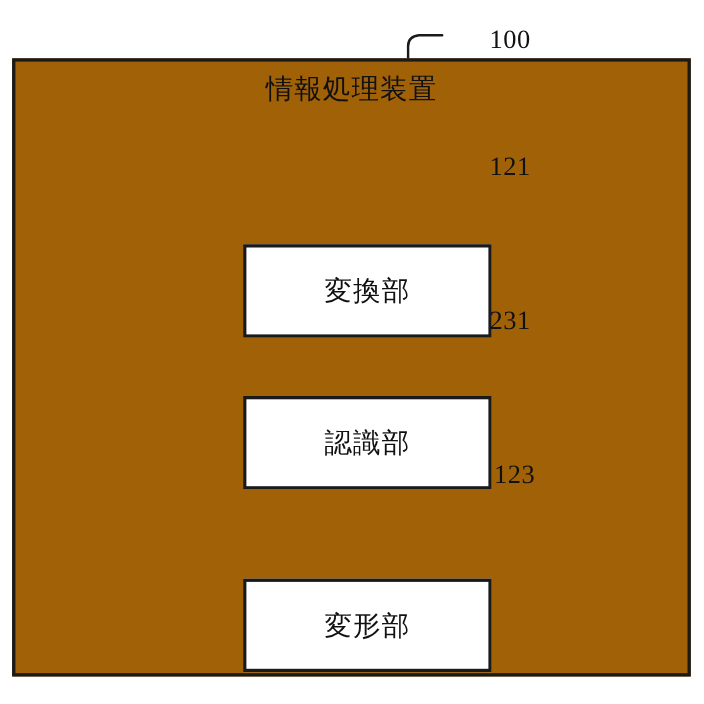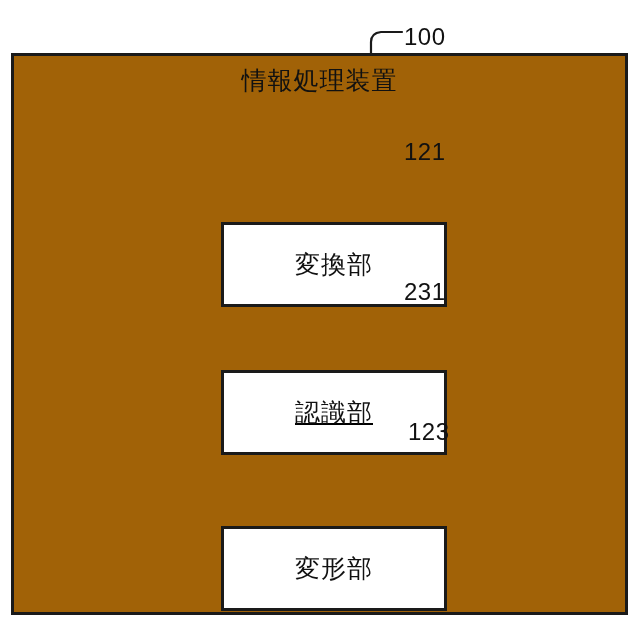--- a/index.html
+++ b/index.html
@@ -57,39 +57,40 @@
     width: 226px;
     height: 85px;
     border: 3px solid #1a1a1a;
     box-sizing: border-box;
     background: #ffffff;
     display: flex;
     align-items: center;
     justify-content: center;
   }
   .unit-box.box-1 { top: 166px; }
-  .unit-box.box-2 { top: 314px; text-decoration: underline; }
+  .unit-box.box-2 { top: 304px; }
   .unit-box.box-3 { top: 446px; margin-top: 24px; }
   .unit-label {
     font-size: 25px;
     line-height: 28px;
     color: #111111;
     letter-spacing: 1px;
     font-family: "DejaVu Sans", "Liberation Sans", sans-serif;
     white-space: nowrap;
   }
   
   .callout-number {
     position: absolute;
     font-size: 24px;
     line-height: 26px;
     color: #111111;
-    font-family: Liberation Sans, sans-serif;
+    font-family: Liberation Serif, serif;
     letter-spacing: 0.5px;
     white-space: nowrap;
+    margin-left: 41px;
   }
   .callout-number.ref-100 { left: 404px; top: 24px; }
   .callout-number.ref-121 { left: 404px; top: 139px; text-align: right; }
   .callout-number.ref-122 { left: 404px; top: 279px; }
   .callout-number.ref-123 { left: 408px; top: 419px; }
 </style>
 </head>
 <body>
 
 <div id="figure-root">

